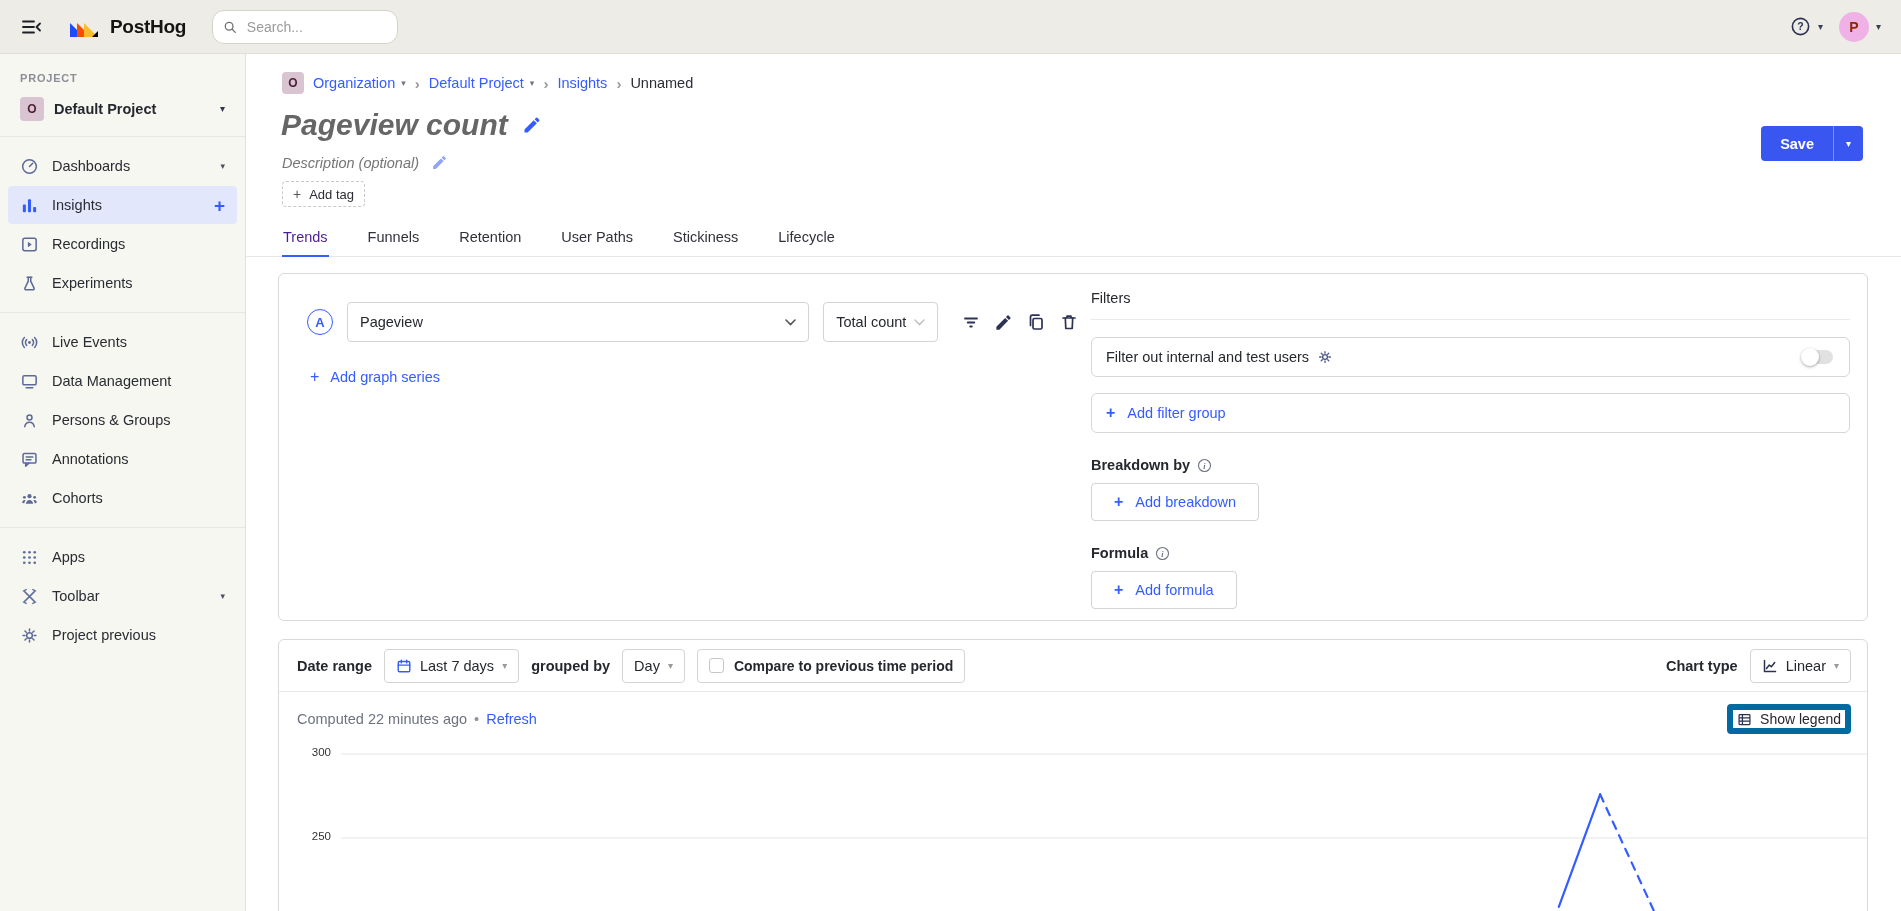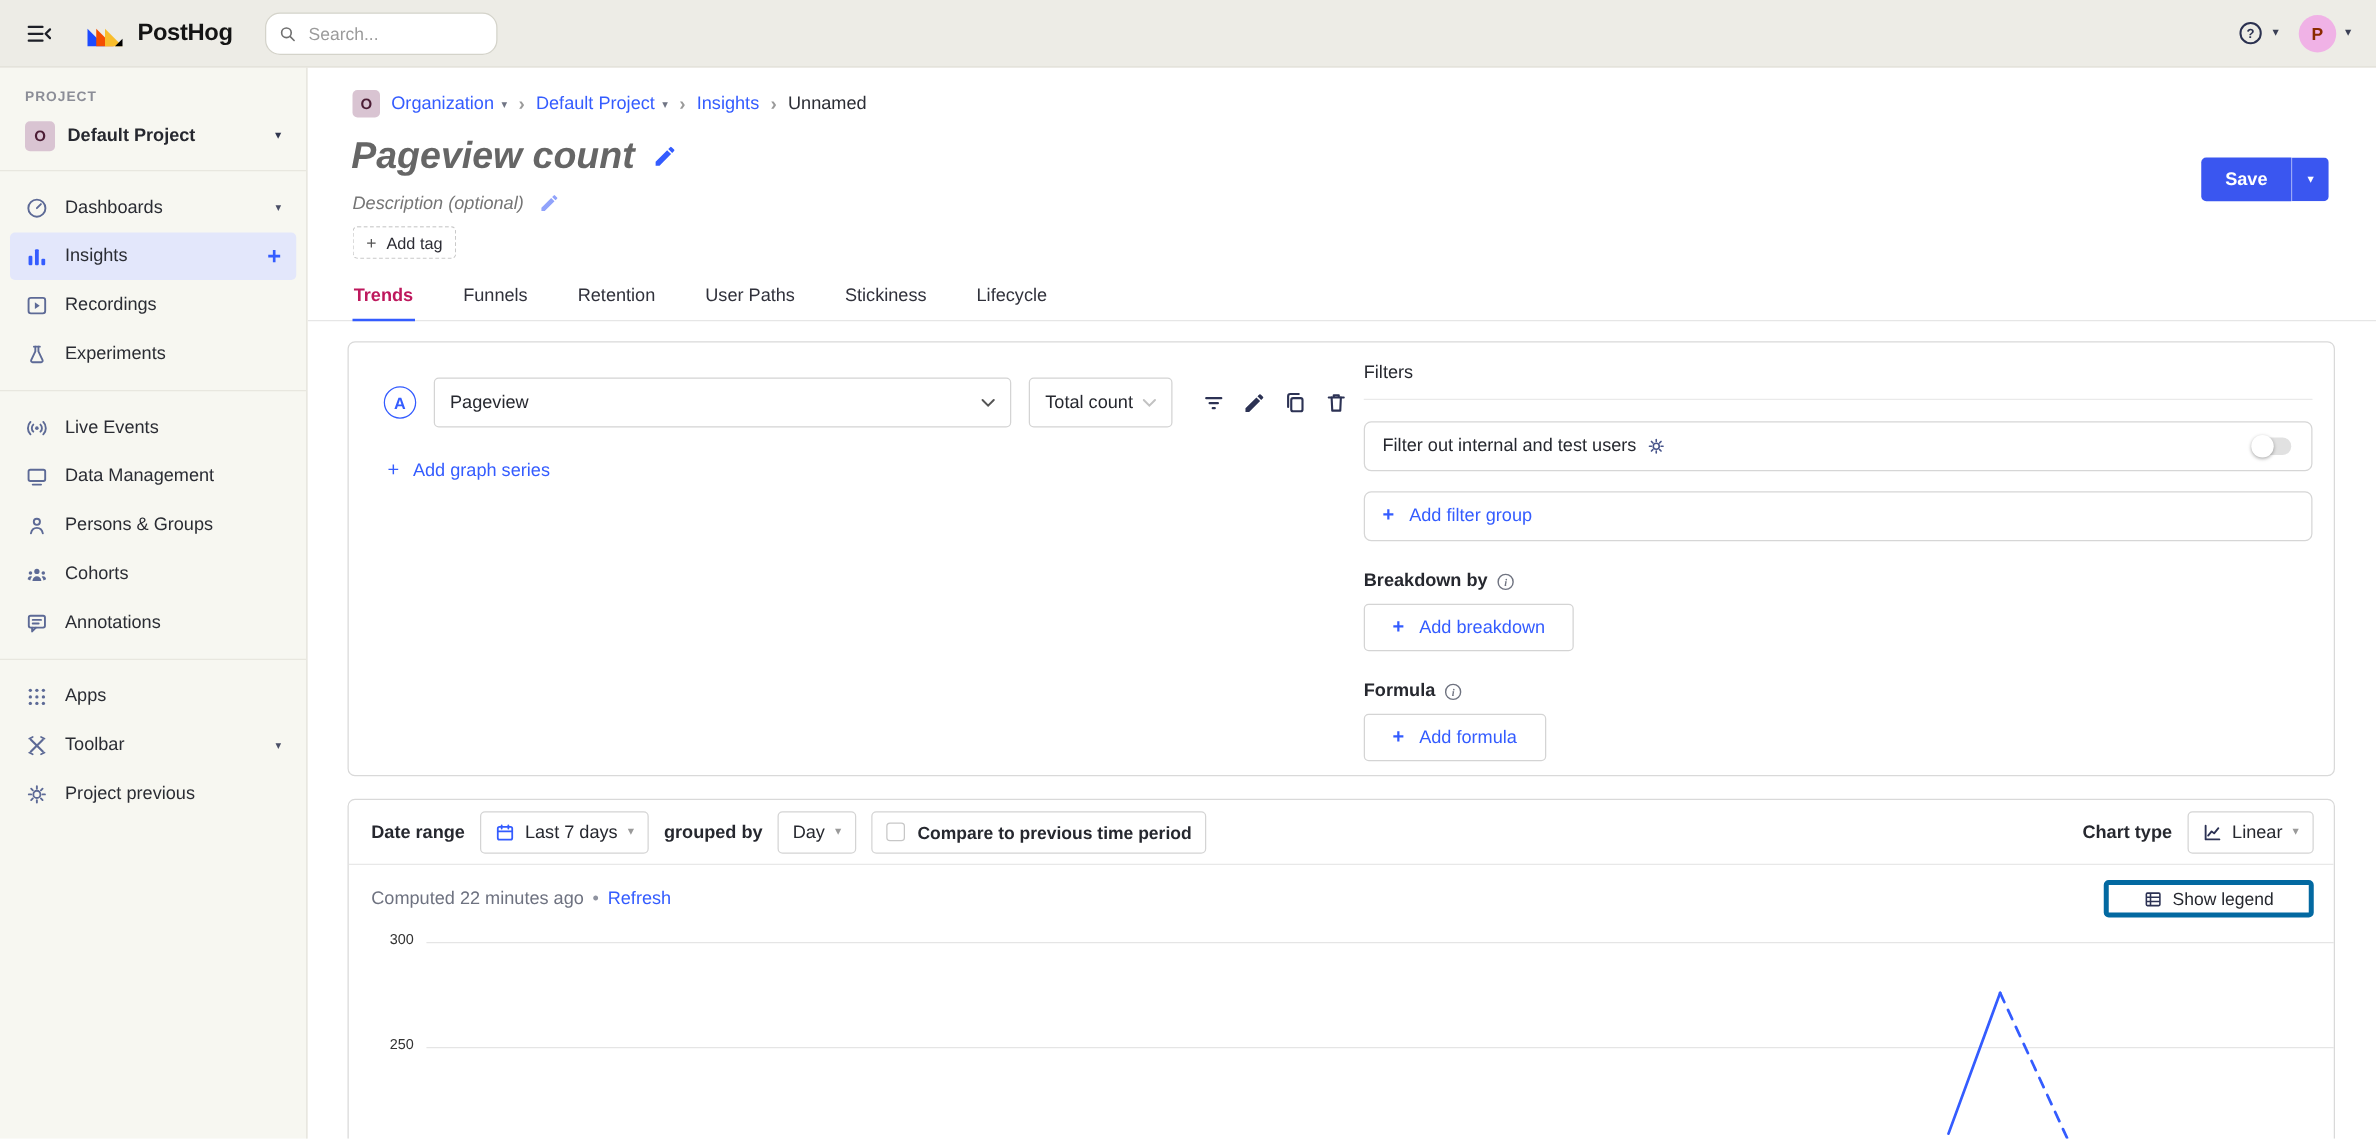--- a/index.html
+++ b/index.html
@@ -94,21 +94,21 @@
   .desc-text { font-size:14.5px; font-style:italic; color:#757575; }
   .add-tag {
     display:inline-flex; align-items:center; gap:8px; margin:10px 0 0 36px;
     border:1px dashed #c9c9c9; border-radius:4px; height:26px; padding:0 10px;
     font-size:13px; color:#2c2c34; cursor:pointer; background:#fff;
   }
   .add-tag .plus { color:#555; font-size:14px; }
 
   .tabs { display:flex; gap:38px; margin:14px 0 0 0; padding:0 36px; border-bottom:1px solid #e6e6e6; }
   .tab { font-size:14.5px; color:#30313b; padding:8px 1px 10px; cursor:pointer; }
-  .tab.active { color:#be185d; border-bottom:2px solid #345cff; margin-bottom:-1px;font-weight:bold; }
+  .tab.active { color:#4c1d95; border-bottom:2px solid #345cff; margin-bottom:-1px; }
 
   
   .card { margin:16px 33px 0 32px; border:1px solid #d9d9d9; border-radius:6px; background:#fff; }
   .card-query { display:flex; min-height:348px; }
   .col-series { width:800px; padding:28px 0 0 28px; flex:0 0 auto; }
   .series-row { display:flex; align-items:center; gap:14px; }
   .badge-a {
     width:26px; height:26px; border-radius:50%; border:1.5px solid #345cff; color:#345cff;
     background:#fff; font-size:13px; font-weight:700;
     display:flex; align-items:center; justify-content:center; flex:0 0 auto;
@@ -168,22 +168,22 @@
   .btn .caret { color:#9a9a9a; }
   .compare-box { gap:10px; font-weight:600; font-size:14px; }
   .checkbox { width:15px; height:15px; border:1.5px solid #c7c7c7; border-radius:3px; background:#fff; }
   .spacer { flex:1; }
 
   .computed-row { display:flex; align-items:center; padding:12px 16px 0 18px; font-size:14.5px; }
   .computed-text { color:#6e7280;text-align:center; }
   .dot-sep { color:#8f93a0; margin:0 7px; }
   .refresh-link { color:#345cff; cursor:pointer; }
   .show-legend {
-    margin-left:auto; height:30px; padding:0 28px; font-size:14px; gap:8px;
-    display:inline-flex; align-items:center; border:4px solid #0369a1; border-radius:4px;
+    margin-left:auto; height:30px; padding:0 4px; font-size:14px; gap:8px;
+    display:inline-flex; align-items:center; border:6px solid #0369a1; border-radius:4px;
     background:#fff; cursor:pointer;
   }
 
   .chart-area { position:relative; height:170px; margin-top:4px; }
   .ytick {
     position:absolute; left:0; width:52px; text-align:right;
     font-size:11.5px; color:#333;
   }
   #trend-svg { position:absolute; left:62px; top:2px; }
 </style>
@@ -292,38 +292,38 @@
 
   <div class="nav-item">
     <svg width="19" height="19" viewBox="0 0 20 20" fill="none" stroke="#5d6a96" stroke-width="1.6" stroke-linecap="round">
       <circle cx="10" cy="6.8" r="2.6"></circle>
         <path d="M5 16.5c.6-3.1 2.6-4.6 5-4.6s4.4 1.5 5 4.6"></path>
     </svg>
     <span class="nav-label">Persons &amp; Groups</span>
   </div>
 
   <div class="nav-item">
+    <svg width="19" height="19" viewBox="0 0 20 20" fill="none" stroke="#5d6a96" stroke-width="1.6" stroke-linecap="round" stroke-linejoin="round">
+      <rect x="3.2" y="3.8" width="13.6" height="10" rx="1.5"></rect>
+        <path d="M6 13.8v3.2l3.2-3.2"></path>
+        <path d="M6.5 7.3h7M6.5 10.3h5"></path>
+    </svg>
+    <span class="nav-label">Annotations</span>
+  </div>
+
+  <div class="nav-item">
     <svg width="19" height="19" viewBox="0 0 20 20" fill="#5d6a96">
       <circle cx="10" cy="7.5" r="2.2"></circle>
         <circle cx="4.6" cy="8.8" r="1.5"></circle>
         <circle cx="15.4" cy="8.8" r="1.5"></circle>
       <path d="M6.2 15.5c.4-2.6 1.9-3.9 3.8-3.9s3.4 1.3 3.8 3.9z"></path>
       <path d="M2.2 14.2c.3-1.8 1.2-2.7 2.4-2.7.5 0 .9.1 1.3.4-.8.9-1.3 2-1.5 3.3z"></path>
       <path d="M17.8 14.2c-.3-1.8-1.2-2.7-2.4-2.7-.5 0-.9.1-1.3.4.8.9 1.3 2 1.5 3.3z"></path>
     </svg>
     <span class="nav-label">Cohorts</span>
-  </div>
-
-  <div class="nav-item">
-    <svg width="19" height="19" viewBox="0 0 20 20" fill="none" stroke="#5d6a96" stroke-width="1.6" stroke-linecap="round" stroke-linejoin="round">
-      <rect x="3.2" y="3.8" width="13.6" height="10" rx="1.5"></rect>
-        <path d="M6 13.8v3.2l3.2-3.2"></path>
-        <path d="M6.5 7.3h7M6.5 10.3h5"></path>
-    </svg>
-    <span class="nav-label">Annotations</span>
   </div>
 
   <div class="side-divider"></div>
 
   <div class="nav-item">
     <svg width="19" height="19" viewBox="0 0 20 20" fill="#5d6a96">
       <circle cx="4.5" cy="4.5" r="1.4"></circle>
         <circle cx="10" cy="4.5" r="1.4"></circle>
         <circle cx="15.5" cy="4.5" r="1.4"></circle>
       <circle cx="4.5" cy="10" r="1.4"></circle>

